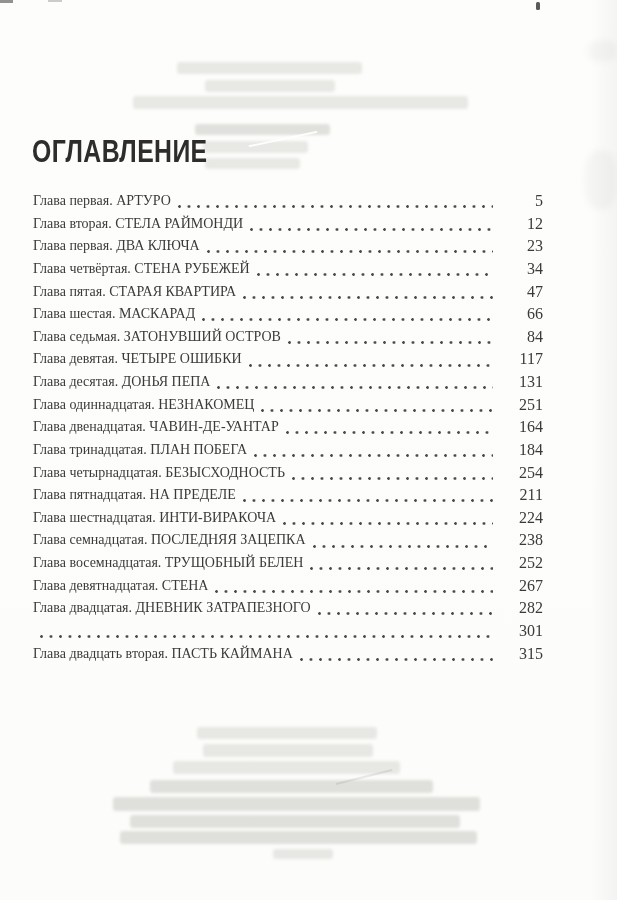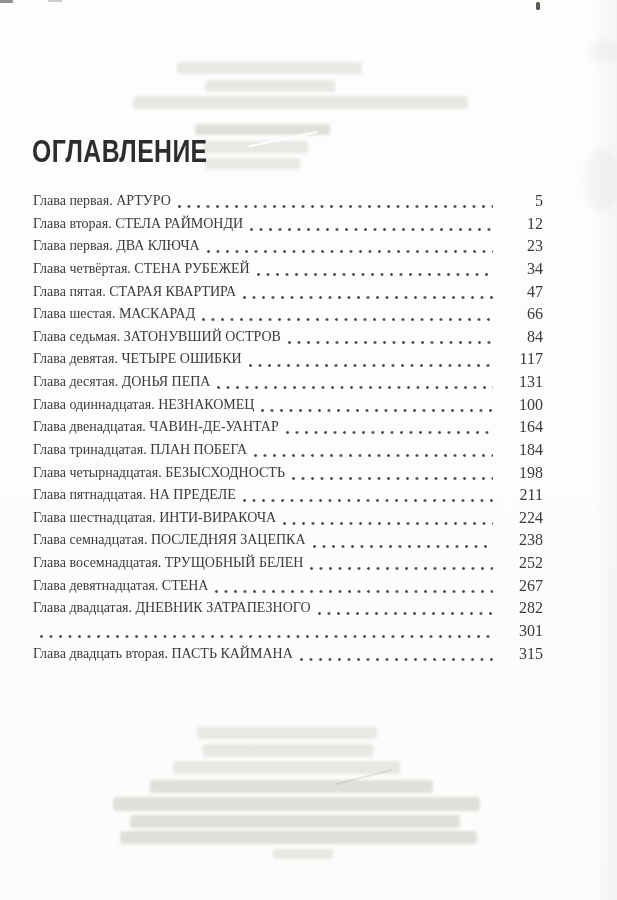--- a/index.html
+++ b/index.html
@@ -157,36 +157,36 @@
         <span class="num">117</span>
       </div>
       <div class="row">
         <span class="label">Глава десятая. ДОНЬЯ ПЕПА</span>
         <span class="leader"></span>
         <span class="num">131</span>
       </div>
       <div class="row">
         <span class="label">Глава одиннадцатая. НЕЗНАКОМЕЦ</span>
         <span class="leader"></span>
-        <span class="num">100</span>
+        <span class="num">251</span>
       </div>
       <div class="row">
         <span class="label">Глава двенадцатая. ЧАВИН-ДЕ-УАНТАР</span>
         <span class="leader"></span>
         <span class="num">164</span>
       </div>
       <div class="row">
         <span class="label">Глава тринадцатая. ПЛАН ПОБЕГА</span>
         <span class="leader"></span>
         <span class="num">184</span>
       </div>
       <div class="row">
         <span class="label">Глава четырнадцатая. БЕЗЫСХОДНОСТЬ</span>
         <span class="leader"></span>
-        <span class="num">198</span>
+        <span class="num">254</span>
       </div>
       <div class="row">
         <span class="label">Глава пятнадцатая. НА ПРЕДЕЛЕ</span>
         <span class="leader"></span>
         <span class="num">211</span>
       </div>
       <div class="row">
         <span class="label">Глава шестнадцатая. ИНТИ-ВИРАКОЧА</span>
         <span class="leader"></span>
         <span class="num">224</span>

